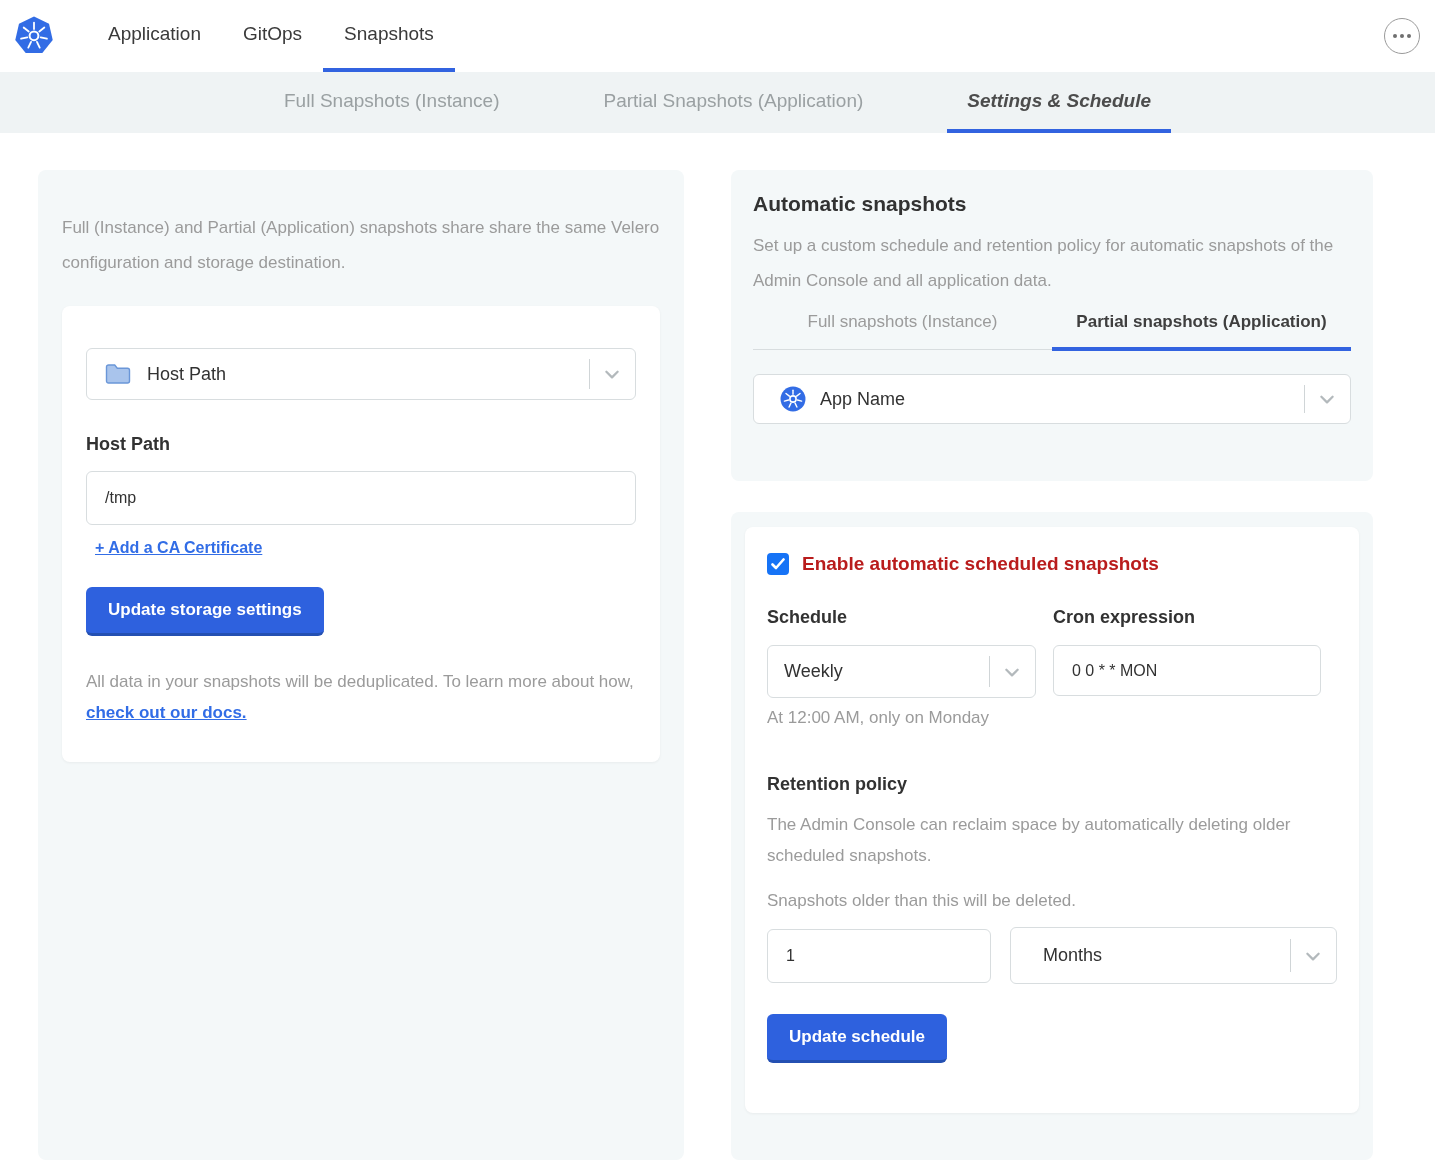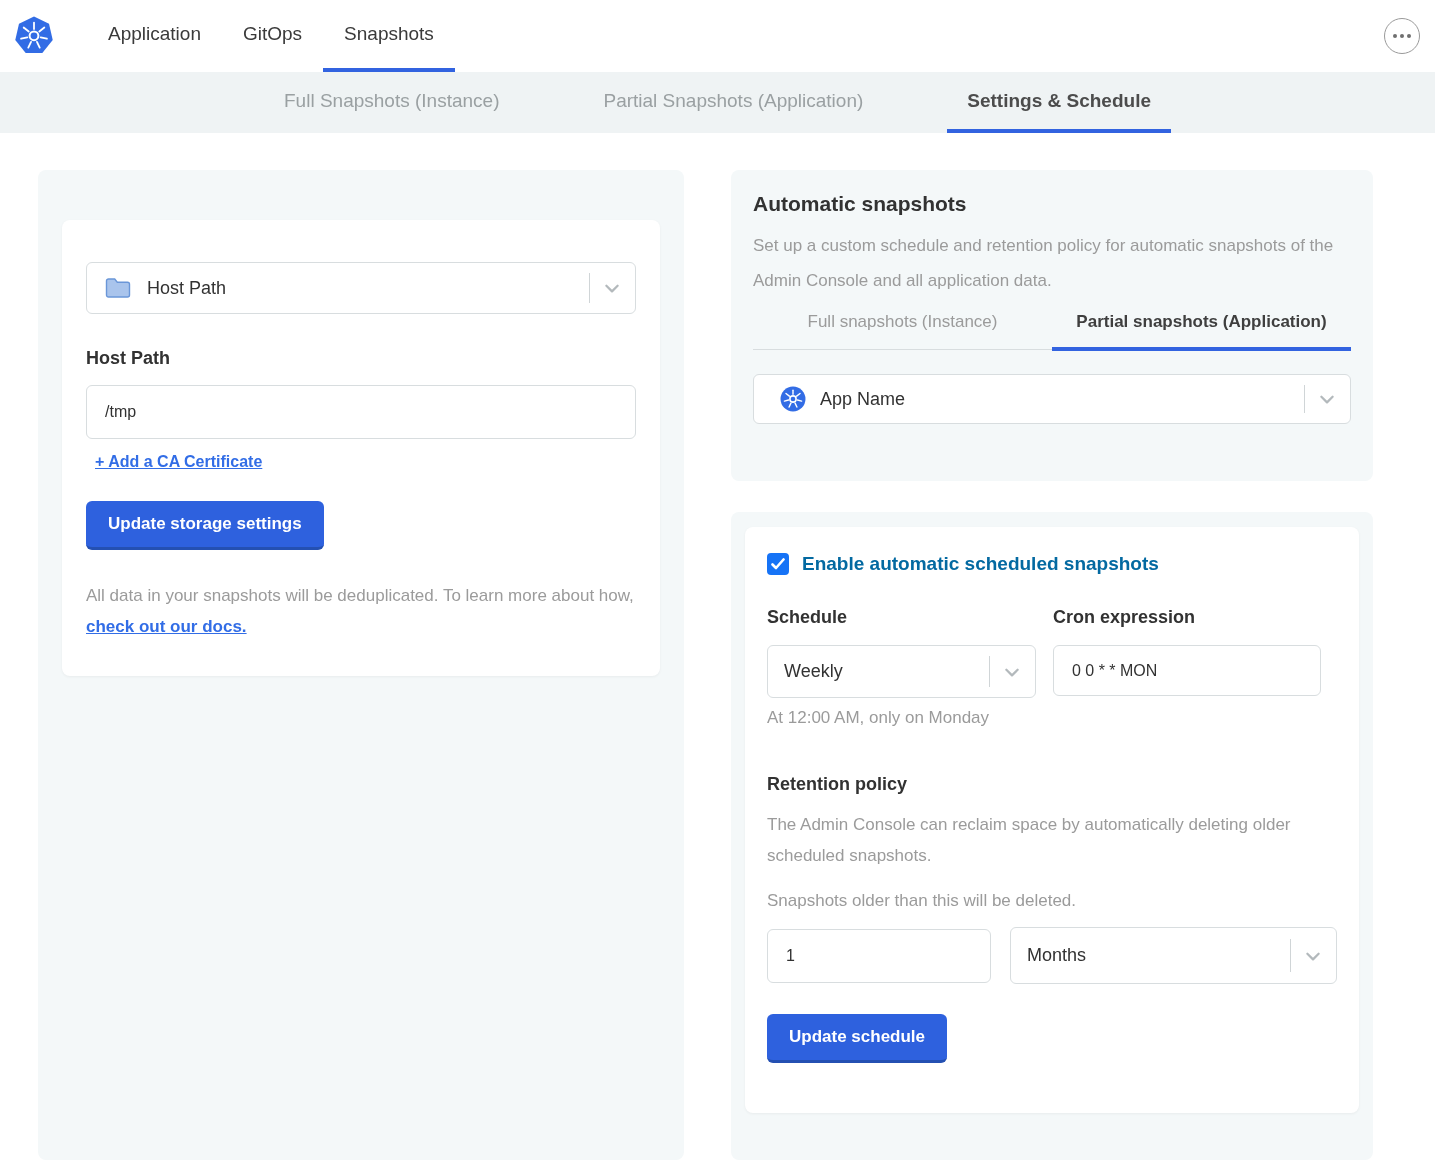--- a/index.html
+++ b/index.html
@@ -15,21 +15,21 @@
                  color:#3a3a3a; cursor:pointer; border-bottom:4px solid transparent; }
   .topnav-item.active { border-bottom-color:#3263e0; }
   .ellipsis-btn { position:absolute; right:15px; top:18px; width:36px; height:36px; border-radius:50%;
                   border:1px solid #9a9a9a; display:flex; align-items:center; justify-content:center; gap:3px; cursor:pointer; background:#fff; }
   .ellipsis-btn .dot { width:4px; height:4px; border-radius:50%; background:#6f6f6f; }
 
   
   .subnav { height:61px; background:#eff3f4; display:flex; justify-content:center; gap:64px; }
   .subnav-item { display:flex; align-items:center; height:100%; padding:0 20px; font-size:19px;
                  color:#9aa0a2; cursor:pointer; border-bottom:4px solid transparent; }
-  .subnav-item.active { color:#4c4c4c; font-weight:600; border-bottom-color:#3263e0; }
+  .subnav-item.active { color:#4c4c4c; font-weight:600; border-bottom-color:#3263e0;font-style:italic; }
 
   
   .card { position:absolute; background:#f4f8f9; border-radius:8px; }
   .card-left      { left:38px;  top:170px; width:646px; height:990px; padding:24px; }
   .card-right-top { left:731px; top:170px; width:642px; height:311px; padding:22px 22px; }
   .card-right-bot { left:731px; top:512px; width:642px; height:648px; padding:15px 14px; }
 
   .card-title { font-size:21px; font-weight:700; color:#323232; }
   .muted { color:#9b9b9b; font-size:17px; line-height:35px; }
 
@@ -73,32 +73,32 @@
   .tab.active { color:#3f3f3f; font-weight:700; border-bottom-color:#3263e0; }
   .app-select { height:50px; margin-top:24px; padding-left:26px; }
   .app-select .value { margin-left:14px; font-weight:500; }
   .app-k8s { width:26px; height:26px; }
 
   
   .inner-right { padding:26px 22px 30px; min-height:586px; }
   .check-row { display:flex; align-items:center; }
   .checkbox { width:22px; height:22px; border-radius:4px; background:#1673f6; display:flex; align-items:center;
               justify-content:center; cursor:pointer; flex:none; }
-  .check-label { margin-left:13px; font-size:19px; font-weight:600; color:#0369a1; }
+  .check-label { margin-left:13px; font-size:19px; font-weight:600; color:#b91c1c; }
   .sched-grid { display:grid; grid-template-columns:269px 268px; column-gap:17px; margin-top:32px; }
   .sched-grid .field-label { margin-bottom:17px; }
   .sel-weekly { height:53px; padding-left:16px; }
   .cron-input { height:51px; }
   .cron-helper { margin-top:10px; font-size:17px; color:#9b9b9b; }
   .retention-title { margin-top:46px; }
   .retention-desc { margin-top:14px; max-width:540px; line-height:31px; }
   .retention-helper { margin-top:20px; font-size:17px; color:#9b9b9b; }
   .retention-row { display:flex; gap:19px; margin-top:16px; align-items:center; }
   .num-input { width:224px; height:54px; }
-  .sel-months { width:355px; height:57px; padding-left:16px; }
+  .sel-months { width:355px; height:57px; padding-left:32px; }
   .update-schedule { margin-top:30px; }
 </style>
 </head>
 <body>
 
 <div class="page">
 
   <div class="header">
     <svg class="logo" viewBox="0 0 100 100">
       <polygon points="50,4 87.5,22.1 96.8,62.7 70.8,95.3 29.2,95.3 3.2,62.7 12.5,22.1" fill="#326ce5"></polygon>
@@ -125,20 +125,21 @@
     </div>
   </div>
 
   <div class="subnav">
     <div class="subnav-item">Full Snapshots (Instance)</div>
     <div class="subnav-item">Partial Snapshots (Application)</div>
     <div class="subnav-item active">Settings &amp; Schedule</div>
   </div>
 
   <div class="card card-left">
+    <p class="muted" style="margin-top:16px;">Full (Instance) and Partial (Application) snapshots share share the same Velero configuration and storage destination.</p>
 
     <div class="white-card inner-left">
 
       <div class="select dest-select">
         <svg width="26" height="22" viewBox="0 0 26 22">
           <path d="M1.5 4 a2 2 0 0 1 2 -2 h6.2 l2.6 3.2 h10.2 a2 2 0 0 1 2 2 v10.8 a2 2 0 0 1 -2 2 h-19 a2 2 0 0 1 -2 -2 z" fill="#a9c4ec" stroke="#6a96d8" stroke-width="1.4"></path>
         </svg>
         <span class="value">Host Path</span>
         <span class="spacer"></span>
         <span class="divider"></span>

